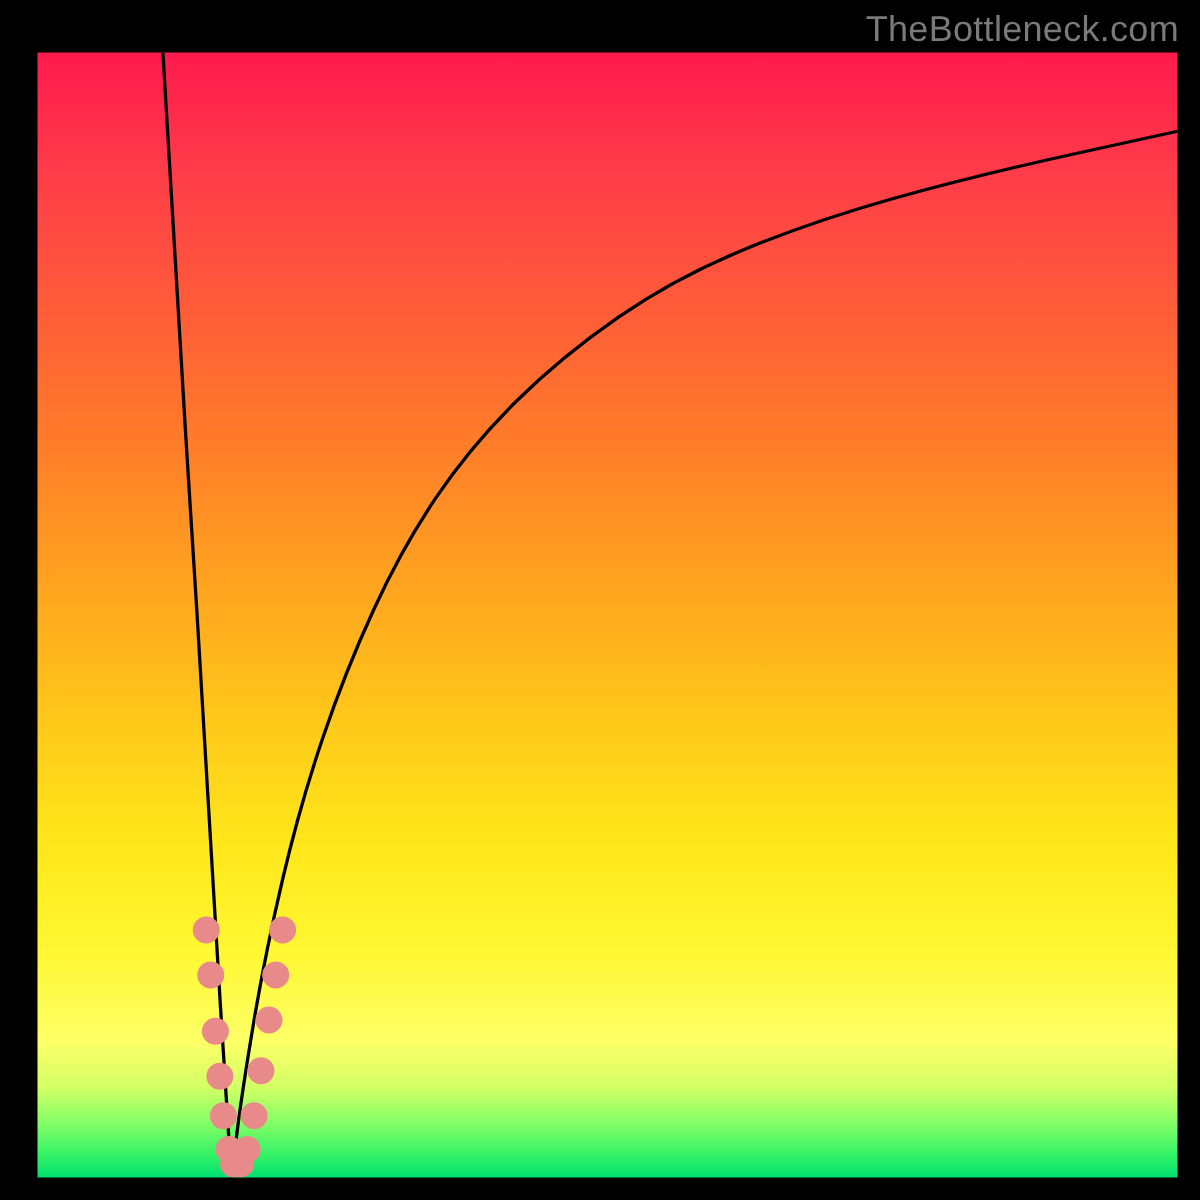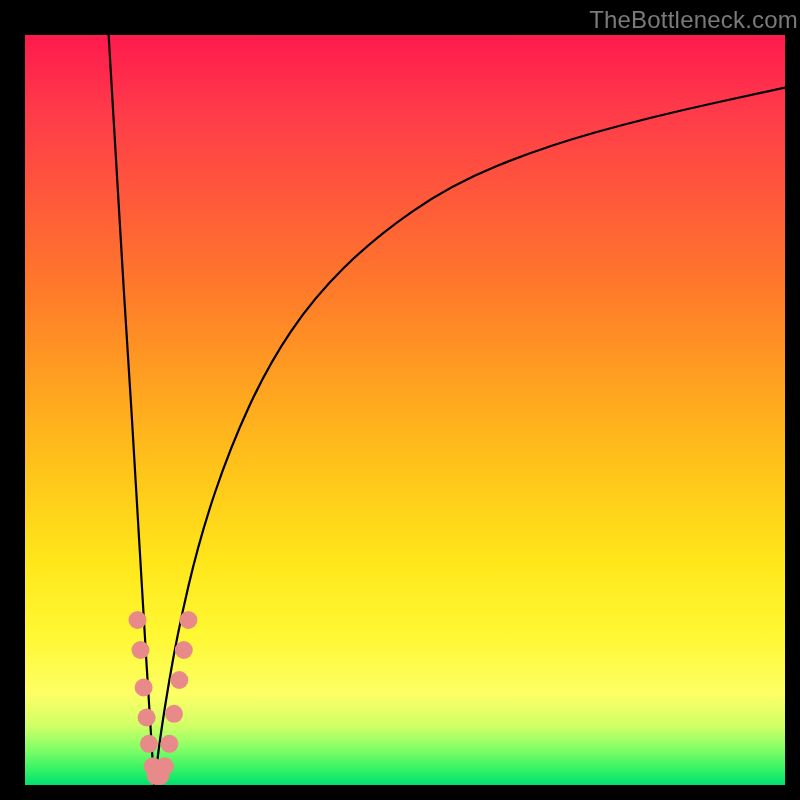--- a/index.html
+++ b/index.html
@@ -28,21 +28,21 @@
       #fdff66 88%,
       #d2ff66 92%,
       #88ff66 95%,
       #33f266 98%,
       #00e070 100%
     );
   }
   .watermark {
     position: absolute;
     top: 6px;
-    right: 2px;
+    right: 14px;
     font-family: Arial, Helvetica, sans-serif;
     font-size: 24px;
     color: #7a7a7a;
     letter-spacing: 0.2px;
     user-select: none;
   }
   svg.curve {
     position: absolute;
     left: 0; top: 0;
     width: 100%;

